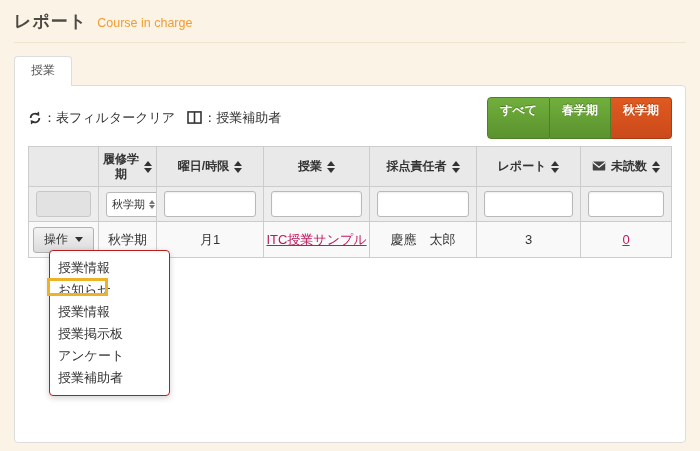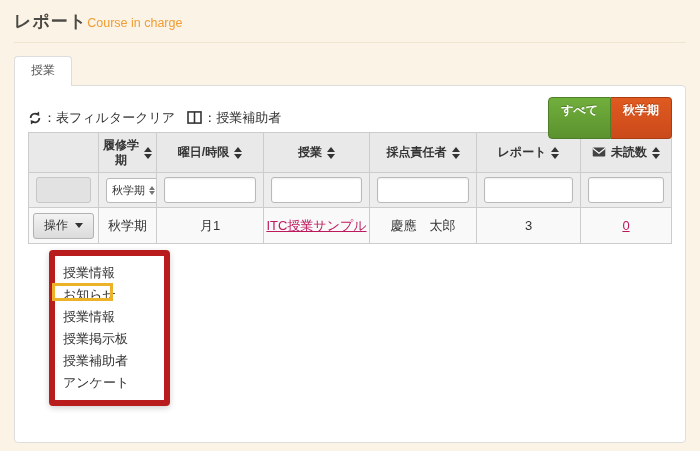--- a/index.html
+++ b/index.html
@@ -6,36 +6,36 @@
   html,body { width:700px; height:451px; }
   body {
     background:#fbf3e6;
     font-family:"Liberation Sans","DejaVu Sans",sans-serif;
     color:#333;
     position:relative;
     overflow:hidden;
   }
   .page-header { padding:10px 14px 0; }
   .page-title { display:inline; font-size:17px; font-weight:bold; color:#4c4a45; letter-spacing:1px; }
-  .page-subtitle { margin-left:0; font-size:12.5px; color:#f09d33; }
+  .page-subtitle { margin-left:10px; font-size:12.5px; color:#f09d33; }
   .divider { border:none; border-top:1px solid #efe5d1; margin:9px 14px 13px; }
 
   .tab {
     display:inline-block; margin-left:14px; margin-bottom:-1px;
     background:#fff; border:1px solid #ddd; border-bottom:none;
     border-radius:4px 4px 0 0; padding:5px 16px 7px;
     font-size:12px; color:#555; position:relative; z-index:2; cursor:pointer;
   }
   .panel {
     position:relative; margin:0 14px; background:#fff;
     border:1px solid #ddd; border-radius:0 4px 4px 4px;
     height:358px; padding:18px 13px 0;
   }
 
-  .toolbar { display:flex; justify-content:space-between; align-items:center; height:27px; margin-bottom:1px; }
+  .toolbar { display:flex; justify-content:space-between; align-items:center; height:27px; margin-bottom:15px; }
   .toolbar-left { display:flex; align-items:center; font-size:13px; color:#333; }
   .tb-icon { display:inline-flex; align-items:center; margin-right:1px; cursor:pointer; }
   .tb-icon.second { margin-left:12px; }
 
   .btn-group { display:flex; }
   .btn {
     padding:0 12px; height:42px; line-height:25px; font-size:12px; font-weight:bold;
     color:#fff; cursor:pointer; text-shadow:0 -1px 0 rgba(0,0,0,0.25);
   }
   .btn.green { background:linear-gradient(#71af3c,#5b922e); border:1px solid #4e7e27; }
@@ -73,21 +73,21 @@
 
   .action-btn {
     display:inline-flex; align-items:center; gap:7px; padding:0 10px; height:26px;
     background:linear-gradient(#f3f3f3,#dbdbdb); border:1px solid #b2b2b2; border-radius:3px;
     font-size:12px; color:#333; cursor:pointer;
   }
   .caret { width:0; height:0; border-left:4px solid transparent; border-right:4px solid transparent; border-top:5px solid #333; }
 
   .action-menu {
     position:absolute; left:34px; top:164px; width:121px; z-index:5;
-    background:#fff; border:6px solid #b91c1c; border-radius:4px;
+    background:#fff; border:1px solid #b91c1c; border-radius:4px;
     box-shadow:0 2px 6px rgba(0,0,0,0.18); padding:6px 0;
   }
   .menu-item { position:relative; height:22px; line-height:22px; padding-left:8px; font-size:13px; color:#333; cursor:pointer; }
   .hl-overlay { position:absolute; left:-3px; top:-1px; width:61px; height:18px; border:3px solid #ecb228; pointer-events:none; }
 </style>
 </head>
 <body>
 
 
 
@@ -114,20 +114,21 @@
       <span class="tb-icon second">
         <svg width="15" height="13" viewBox="0 0 16 14">
           <rect x="1" y="1" width="14" height="12" fill="none" stroke="#333" stroke-width="1.7"></rect>
           <line x1="8" y1="1" x2="8" y2="13" stroke="#333" stroke-width="1.7"></line>
         </svg>
       </span>
       <span>：授業補助者</span>
     </div>
     <div class="btn-group">
       <div class="btn green">すべて</div>
+      <div class="btn green">春学期</div>
       <div class="btn orange">秋学期</div>
     </div>
   </div>
 
   <table>
     <colgroup>
       <col style="width:70px">
         <col style="width:58px">
         <col style="width:107px">
       <col style="width:106px">
@@ -236,20 +237,20 @@
   </table>
 
   <div class="action-menu">
     <div class="menu-item">授業情報</div>
     <div class="menu-item">
       <div class="hl-overlay"></div>
       <span>お知らせ</span>
     </div>
     <div class="menu-item">授業情報</div>
     <div class="menu-item">授業掲示板</div>
+    <div class="menu-item">アンケート</div>
     <div class="menu-item">授業補助者</div>
-    <div class="menu-item">アンケート</div>
   </div>
 
 </div>
 
 
 
 
 </body></html>

